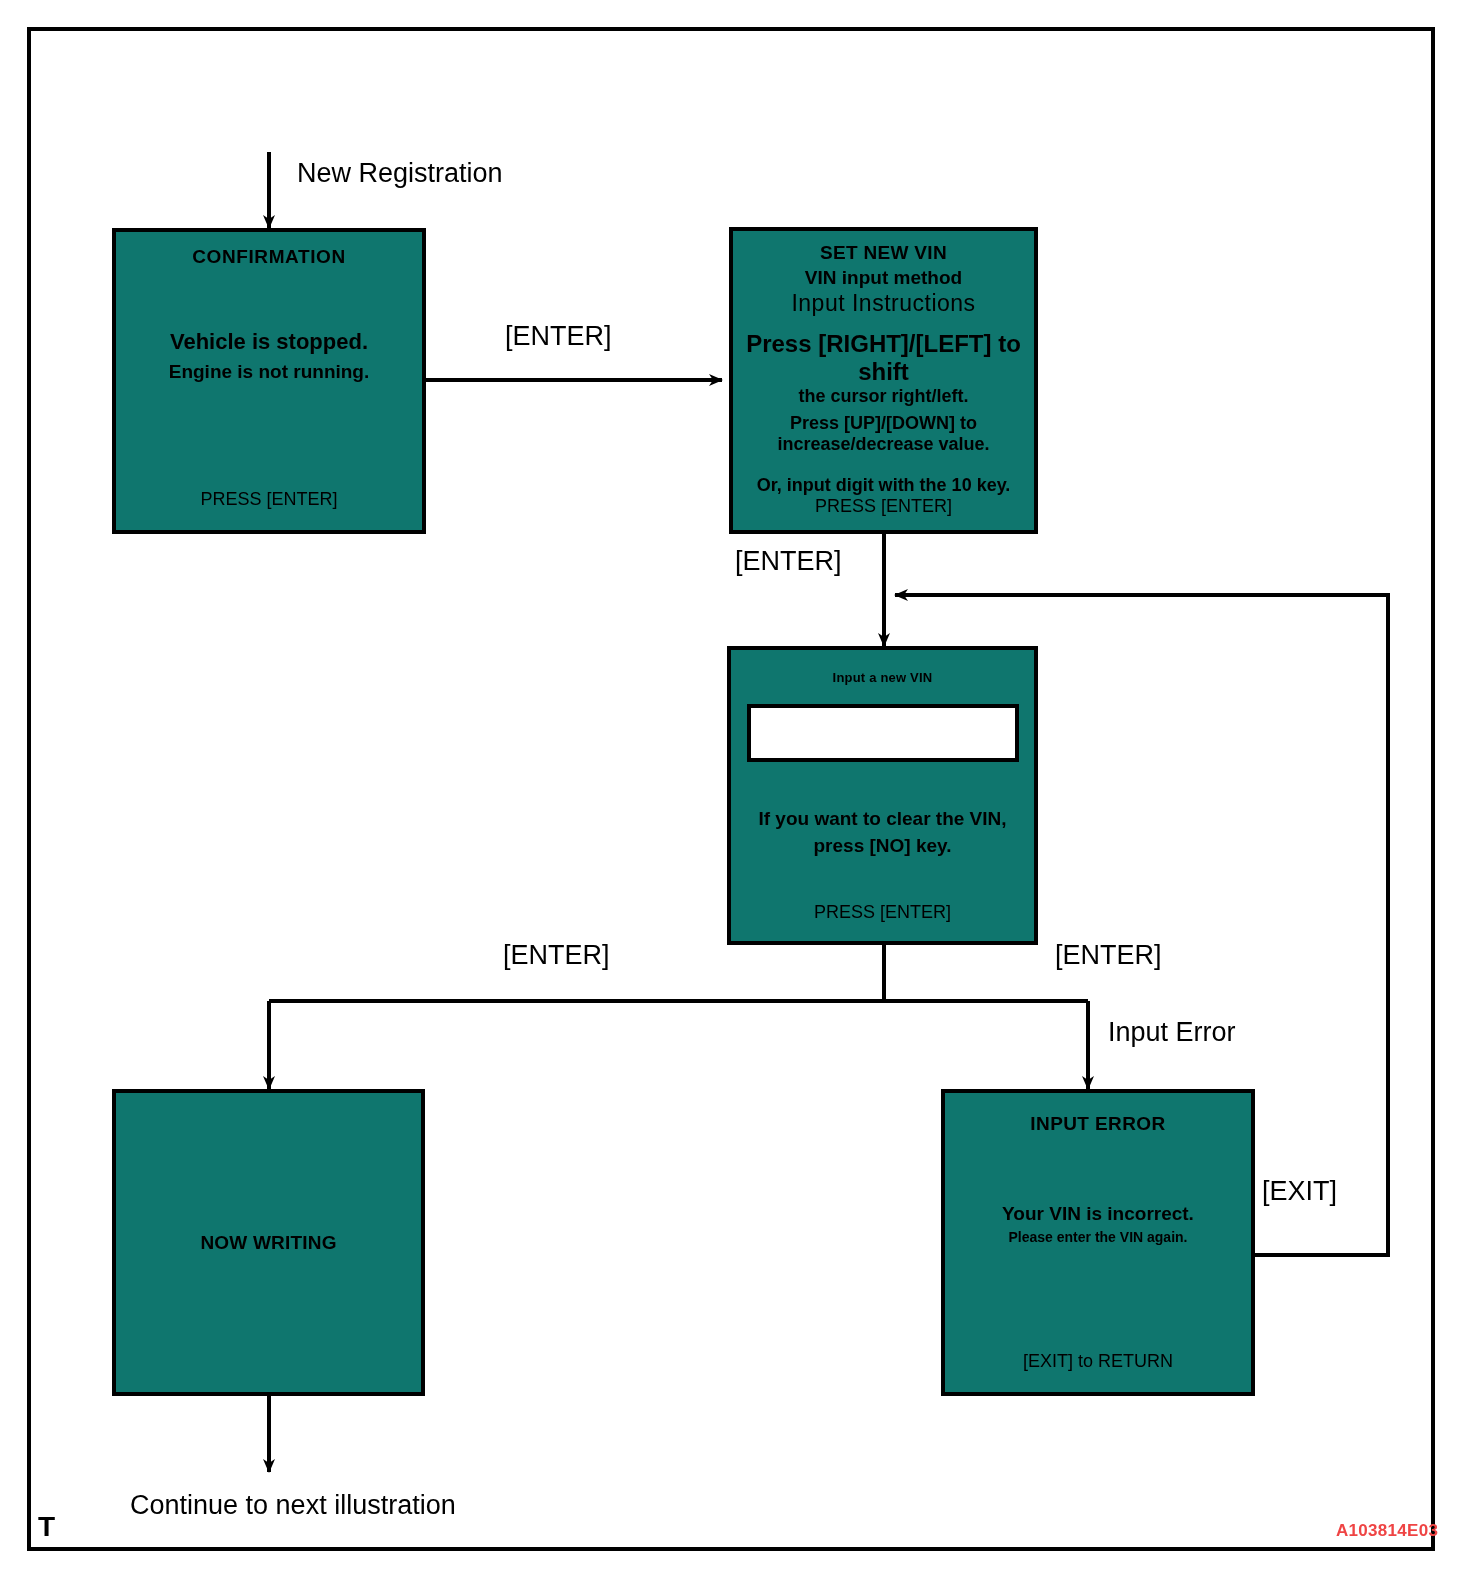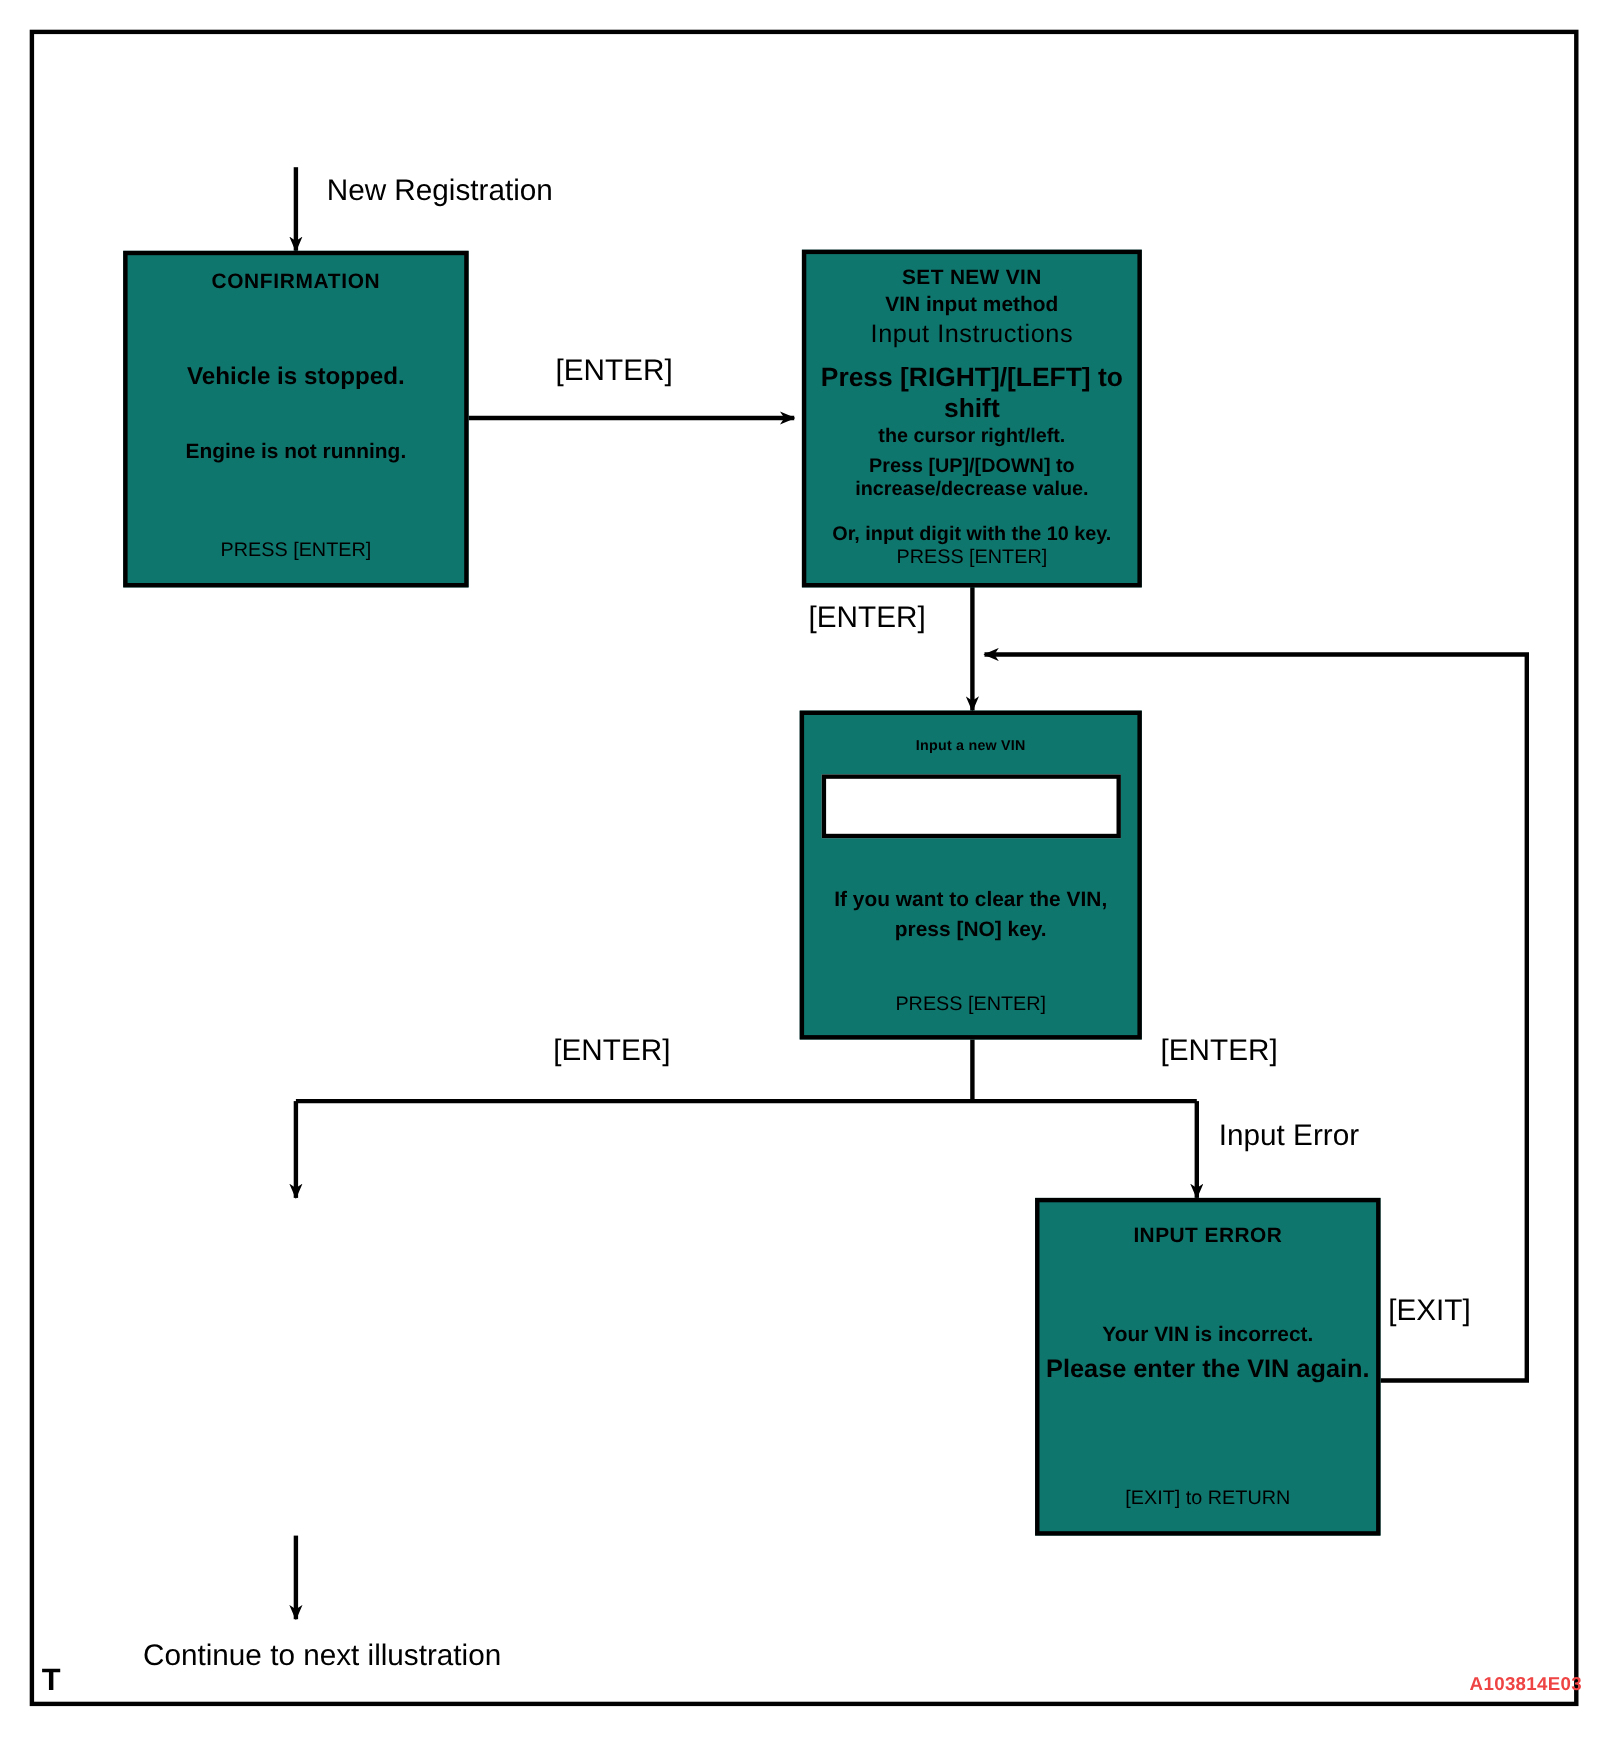--- a/index.html
+++ b/index.html
@@ -157,21 +157,21 @@
   <div class="flow-label" style="left:1108px; top:1019px;">Input Error</div>
 
   <div class="flow-label" style="left:1262px; top:1178px;">[EXIT]</div>
 
   <div class="flow-label" style="left:130px; top:1492px;">Continue to next illustration</div>
 
   <div class="screen-box" id="box-confirmation" style="left:112px; top:228px; width:314px; height:306px; padding-top:14px;">
     <div class="scr-title" style="font-size:19px; letter-spacing:0.6px;">CONFIRMATION</div>
     <div style="height:58px;"></div>
     <div class="scr-line" style="font-size:22px; line-height:1.45;">Vehicle is stopped.</div>
-    <div class="scr-line" style="font-size:19px; line-height:1.45;margin-top:39px;">Engine is not running.</div>
+    <div class="scr-line" style="font-size:19px; line-height:1.45;">Engine is not running.</div>
     <div class="scr-footer" style="position:absolute; left:0; right:0; bottom:20px; font-size:18px;">PRESS [ENTER]</div>
   </div>
 
   <div class="screen-box" id="box-set-new-vin" style="left:729px; top:227px; width:309px; height:307px; padding-top:11px;">
     <div class="scr-title" style="font-size:19px; letter-spacing:0.3px;">SET NEW VIN</div>
     <div class="scr-line" style="font-size:19px; margin-top:3px;">VIN input method</div>
     <div class="scr-line-reg" style="font-size:23px; margin-top:1px; letter-spacing:0.5px;">Input Instructions</div>
     <div class="scr-line" style="font-size:24px; margin-top:13px;">Press [RIGHT]/[LEFT] to shift</div>
     <div class="scr-line" style="font-size:18px;">the cursor right/left.</div>
     <div class="scr-line" style="font-size:18px; margin-top:6px;">Press [UP]/[DOWN]  to</div>
@@ -181,26 +181,29 @@
   </div>
 
   <div class="screen-box" id="box-input-new-vin" style="left:727px; top:646px; width:311px; height:299px; padding-top:20px;">
     <div class="scr-title" style="font-size:13px;">Input a new VIN</div>
     <div class="vin-field" style="width:272px; height:58px; margin-top:19px;"></div>
     <div class="scr-line" style="font-size:19px; margin-top:44px; line-height:1.4;">If you want to clear the VIN,</div>
     <div class="scr-line" style="font-size:19px; line-height:1.4;">press [NO] key.</div>
     <div class="scr-footer" style="position:absolute; left:0; right:0; bottom:18px; font-size:18px;">PRESS [ENTER]</div>
   </div>
 
+  <div class="screen-box" id="box-now-writing" style="left:112px; top:1089px; width:313px; height:307px; justify-content:center;">
+    <div class="scr-title" style="font-size:19px; letter-spacing:0.2px;">NOW WRITING</div>
+  </div>
 
   <div class="screen-box" id="box-input-error" style="left:941px; top:1089px; width:314px; height:307px; padding-top:20px;">
     <div class="scr-title" style="font-size:19px; letter-spacing:0.4px;">INPUT  ERROR</div>
     <div style="height:66px;"></div>
     <div class="scr-line" style="font-size:19px; line-height:1.4;">Your VIN is incorrect.</div>
-    <div class="scr-line" style="font-size:23px; line-height:1.4;">Please enter the VIN again.</div>
+    <div class="scr-line" style="font-size:14px; line-height:1.4;">Please enter the VIN again.</div>
     <div class="scr-footer" style="position:absolute; left:0; right:0; bottom:20px; font-size:18px;">[EXIT] to RETURN</div>
   </div>
 
   <div class="corner-mark" style="left:38px; top:1513px;">T</div>
 
   <div class="id-code" style="left:1336px; top:1522px;">A103814E03</div>
 
 </div>
 
 </body></html>

